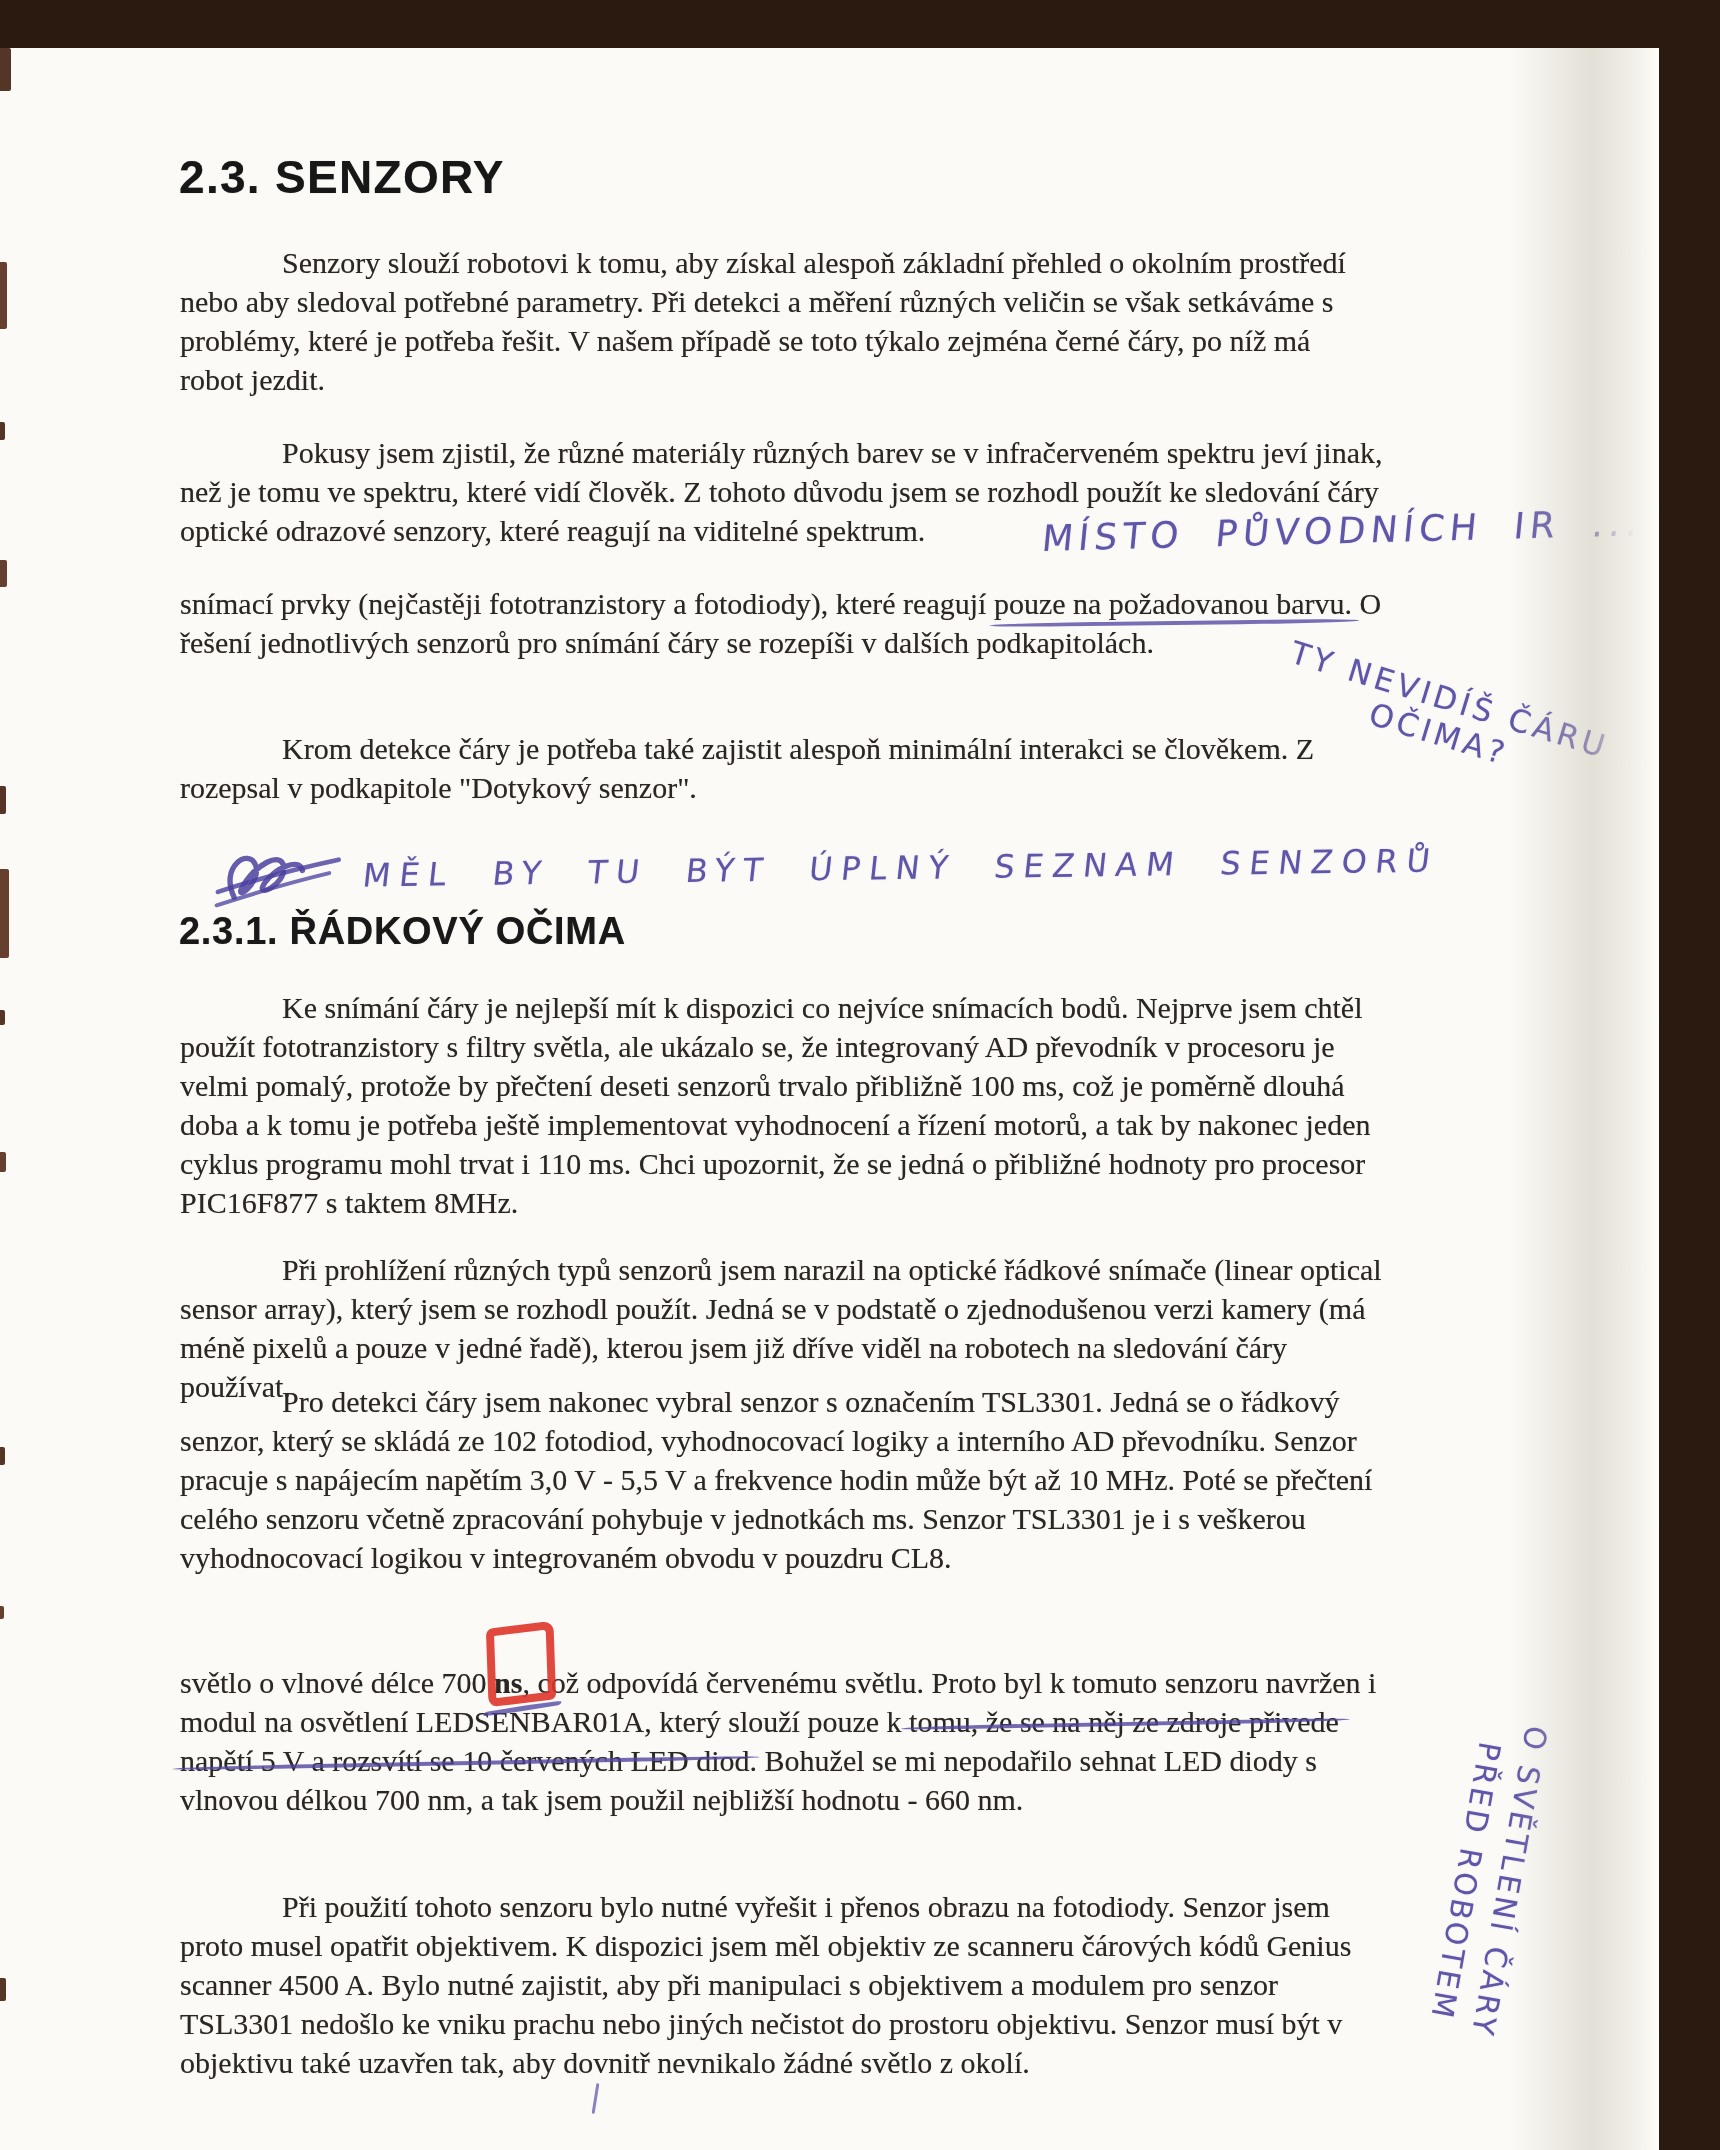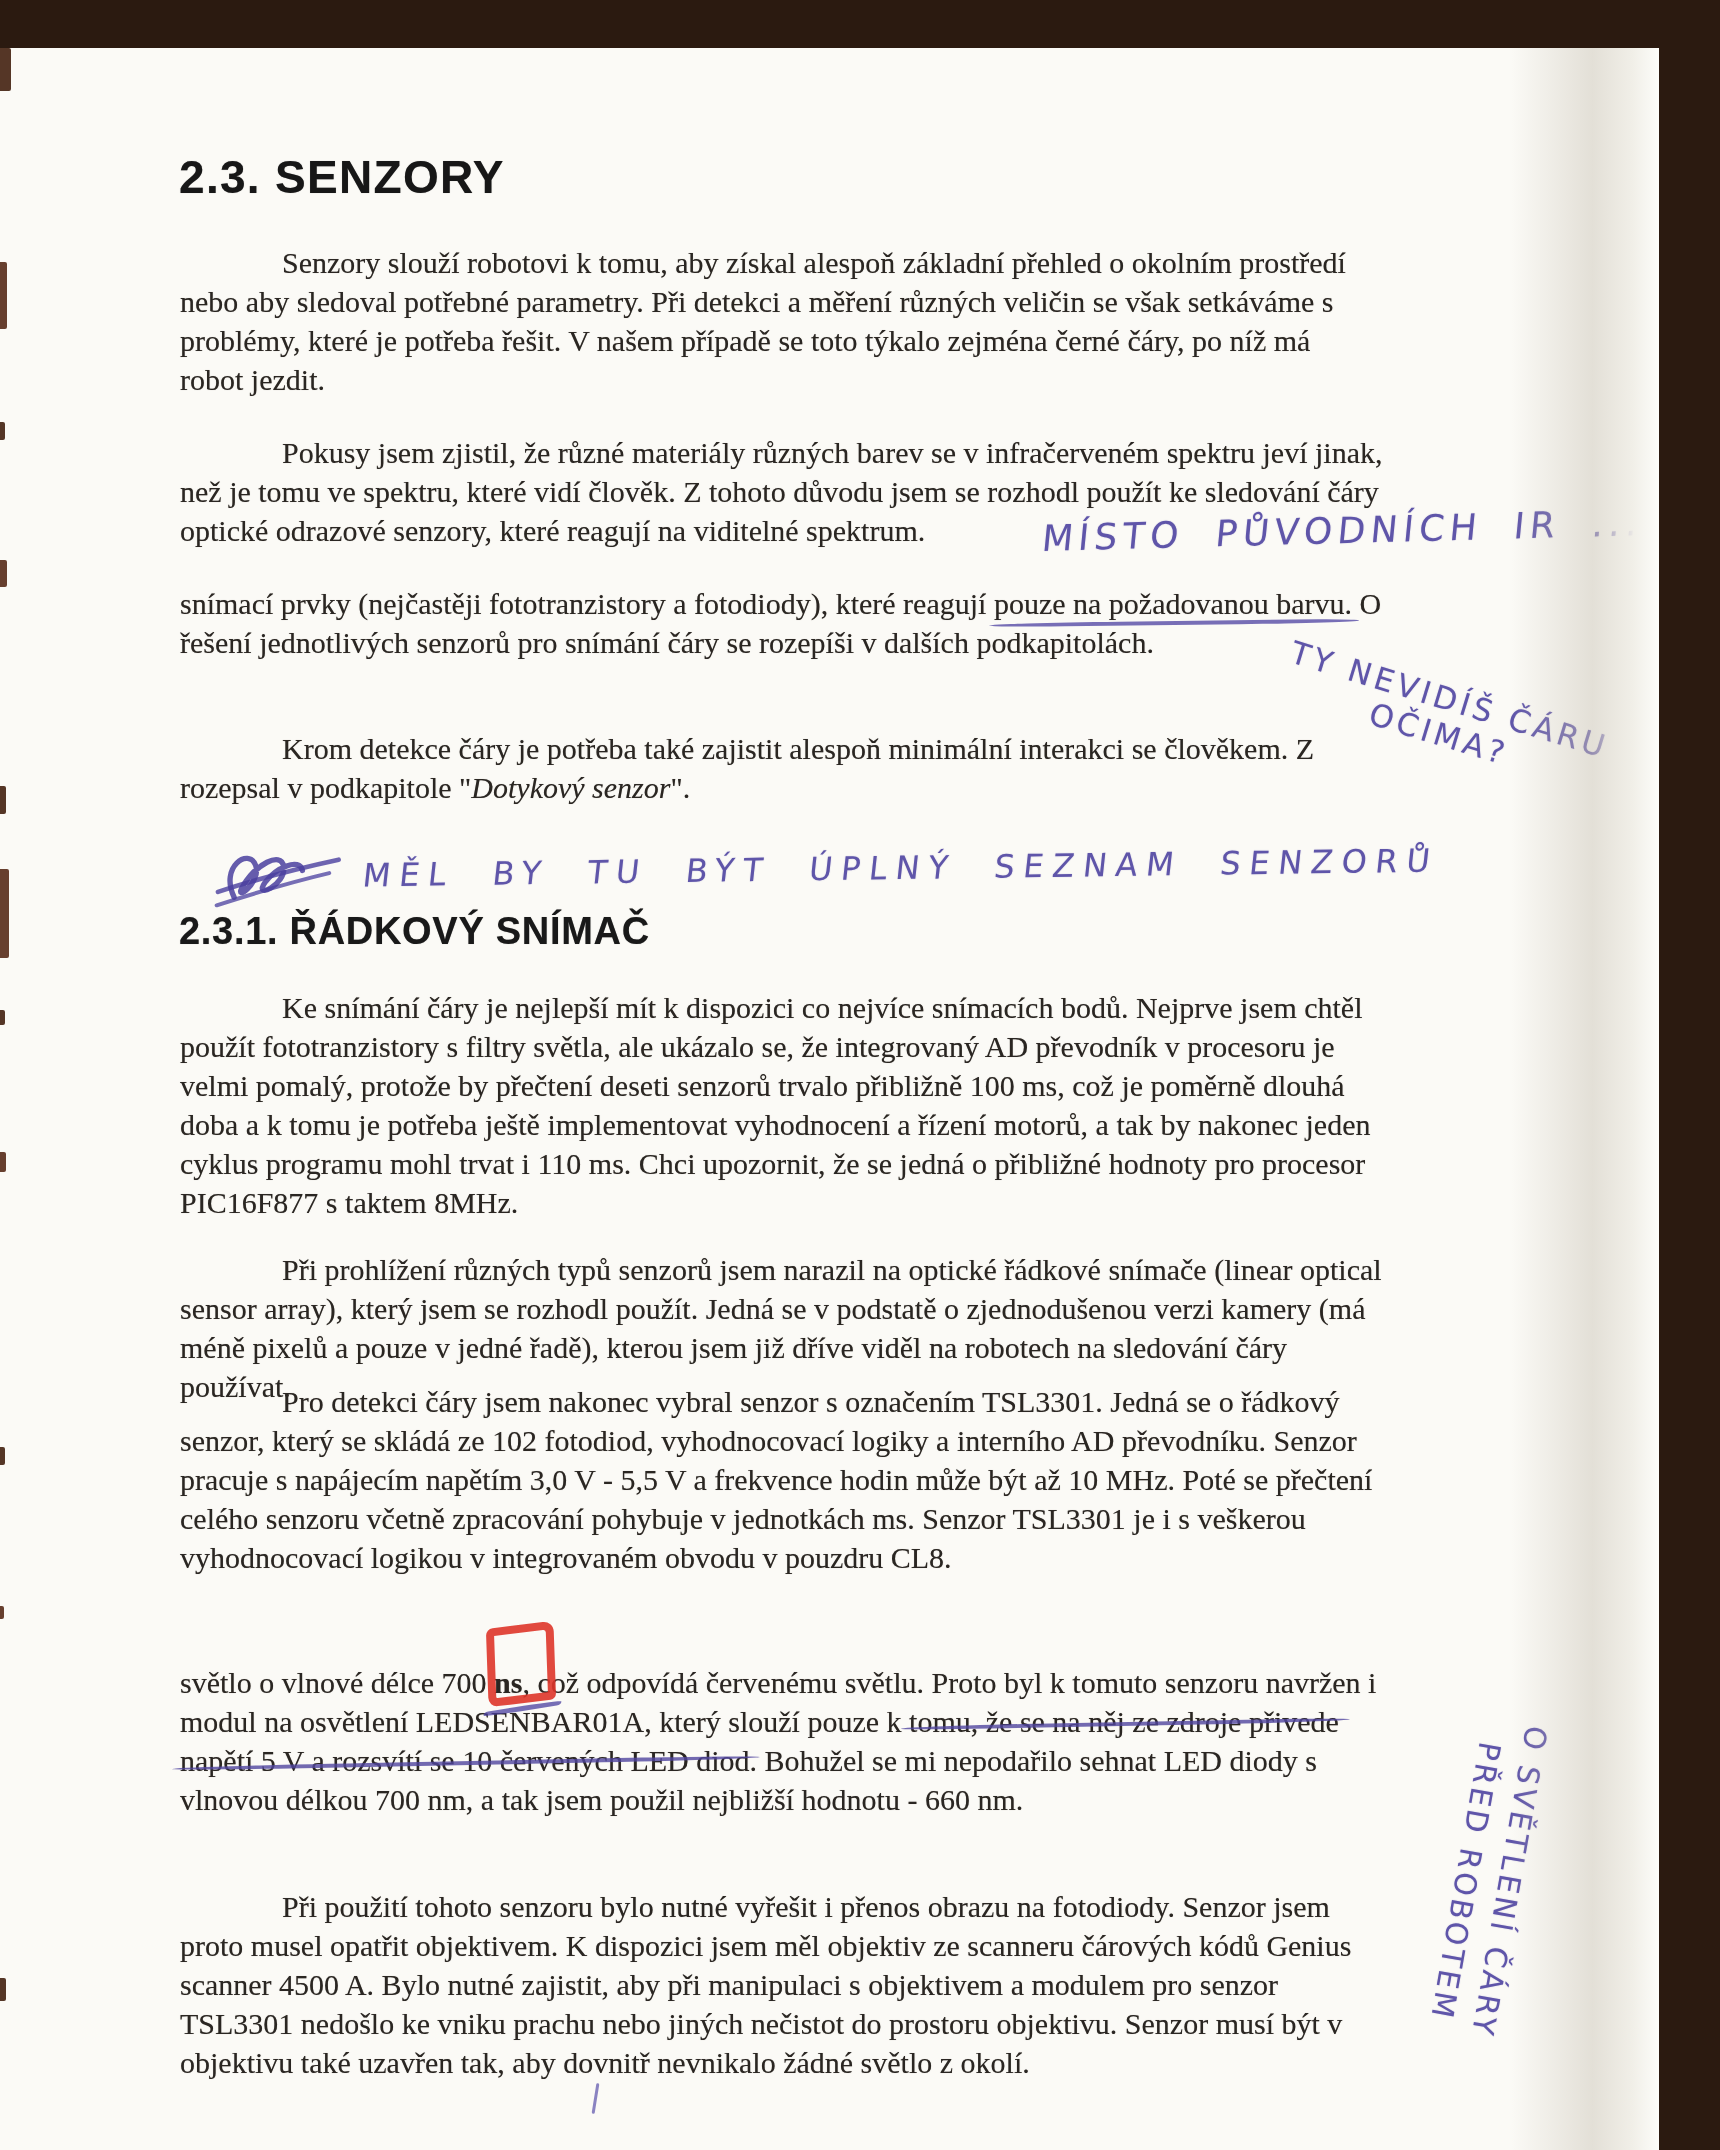--- a/index.html
+++ b/index.html
@@ -40,21 +40,21 @@
     position:absolute;left:179px;top:862px;
     font-family:"Liberation Sans", sans-serif;font-weight:bold;
     font-size:38px;letter-spacing:0.7px;color:#191919;
     text-shadow:0 0 0.7px rgba(40,40,40,.5);
     white-space:nowrap;
   }
   .para{position:absolute;left:180px;width:1425px;font-size:30px;line-height:39px;
         text-shadow:0 0 0.7px rgba(70,62,55,.5);}
   .ln{white-space:nowrap;height:39px;}
   .ind{padding-left:102px;}
-  .it{font-style:italic;}
+  .it{}
   .p1{top:195px}.p2{top:385px}.p3{top:536px}.p4{top:681px}
   .p5{top:940px}.p6{top:1202px}.p7{top:1334px}.p8{top:1615px}.p9{top:1839px}
   
   .hw{
     position:absolute;font-family:"DejaVu Sans", sans-serif;
     color:#4a3f9f;opacity:.88;
     text-shadow:0 0 1.3px rgba(74,63,159,.35);
     white-space:nowrap;
   }
   .hw .skew{display:inline-block;transform:skewX(-7deg);}
@@ -128,21 +128,21 @@
     <div class="ln"><span>rozepsal v podkapitole "</span><span class="it">Dotykový senzor</span><span>".</span></div>
   </div>
 
   <svg class="scribble" width="134" height="81" viewBox="0 0 200 120">
     <path d="M30,88 C8,42 52,14 62,40 C72,66 26,98 44,70 C62,40 100,18 104,42 C108,70 58,92 76,66 C92,44 128,28 132,48" fill="none" stroke="#4a3f9f" stroke-width="8" stroke-linecap="round" opacity="0.85"></path>
     <path d="M6,80 C60,62 130,44 186,32" fill="none" stroke="#4a3f9f" stroke-width="7" stroke-linecap="round" opacity="0.8"></path>
     <path d="M4,100 C66,80 138,60 172,52" fill="none" stroke="#4a3f9f" stroke-width="6" stroke-linecap="round" opacity="0.75"></path>
   </svg>
   <div class="hw hw-list"><span class="skew">MĚL BY TU BÝT ÚPLNÝ SEZNAM SENZORŮ</span></div>
 
-  <div class="h2">2.3.1. ŘÁDKOVÝ SNÍMAČ</div>
+  <div class="h2">2.3.1. ŘÁDKOVÝ OČIMA</div>
 
   <div class="para p5">
     <div class="ln ind">Ke snímání čáry je nejlepší mít k dispozici co nejvíce snímacích bodů. Nejprve jsem chtěl</div>
     <div class="ln">použít fototranzistory s filtry světla, ale ukázalo se, že integrovaný AD převodník v procesoru je</div>
     <div class="ln">velmi pomalý, protože by přečtení deseti senzorů trvalo přibližně 100 ms, což je poměrně dlouhá</div>
     <div class="ln">doba a k tomu je potřeba ještě implementovat vyhodnocení a řízení motorů, a tak by nakonec jeden</div>
     <div class="ln">cyklus programu mohl trvat i 110 ms. Chci upozornit, že se jedná o přibližné hodnoty pro procesor</div>
     <div class="ln">PIC16F877 s taktem 8MHz.</div>
   </div>
 

